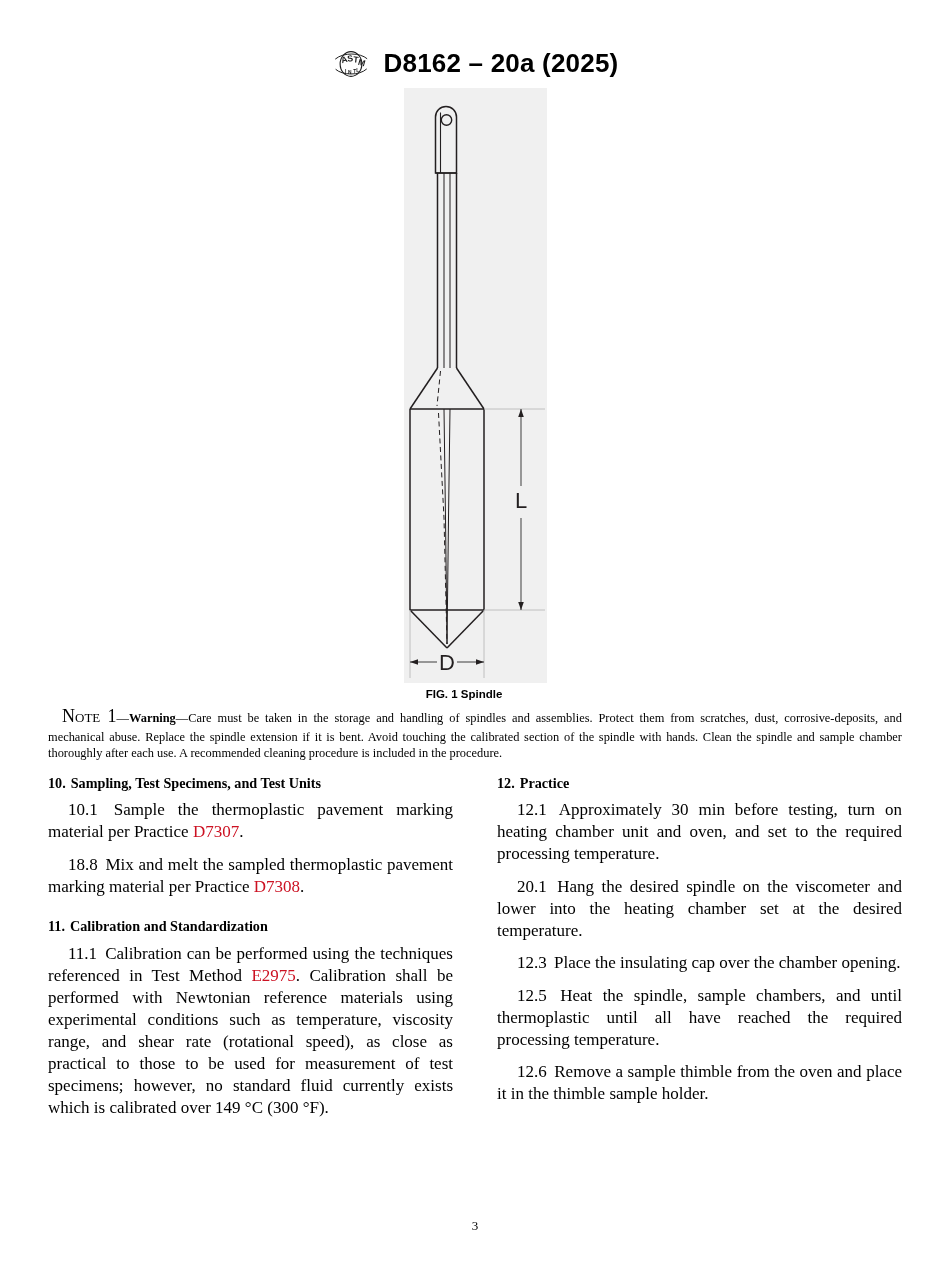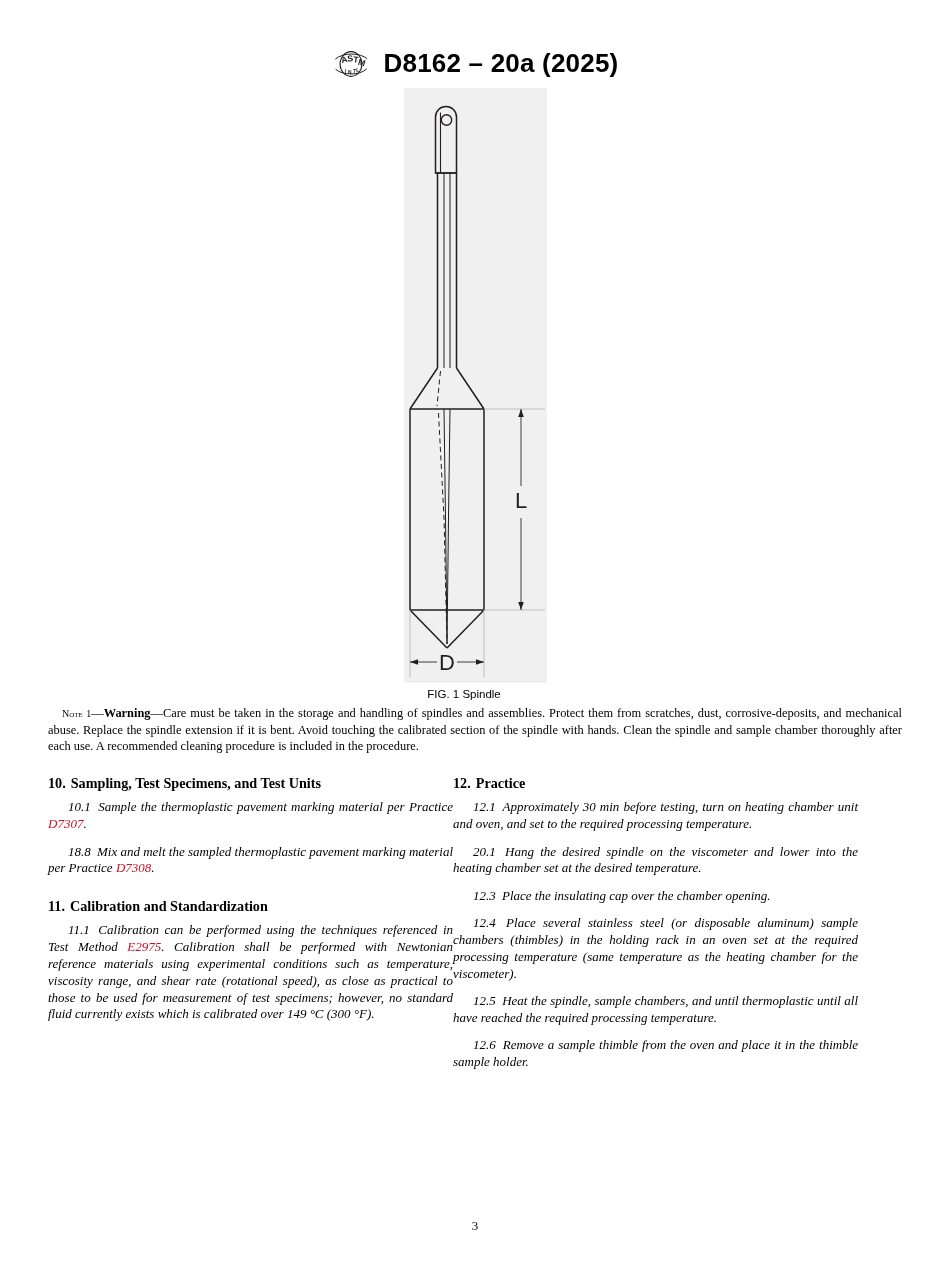--- a/index.html
+++ b/index.html
@@ -57,70 +57,70 @@
     height: 595px;
   }
   .fig-caption {
     position: absolute;
     top: 688px;
     left: 0;
     width: 928px;
     text-align: center;
     font-family: "Liberation Sans", sans-serif;
     font-size: 11.5px;
-    font-weight: normal;
+    font-weight: bold;
   }
 
   
   .note-block {
     position: absolute;
     top: 705px;
     left: 48px;
     width: 854px;
     font-size: 12.4px;
     line-height: 1.33;
     text-align: justify;
     text-indent: 14px;
   }
   .note-label {
     font-variant: small-caps;
-    font-size: 10px;
+    font-size: 18px;
   }
   .note-warning {
     font-weight: bold;
   }
 
   
   .columns {
     position: absolute;
     top: 774px;
     left: 48px;
     width: 854px;
     display: flex;
+    gap: 44px;
   }
   .col {
     width: 405px;
   }
   h2.sec-head {
     margin: 0 0 7px 0;
     font-size: 14.2px;
     font-weight: bold;
     line-height: 1.3;
   }
   h2.sec-head .num {
     margin-right: 5px;
   }
   p.para {
     margin: 0 0 10.5px 0;
-    font-size: 13px;
+    font-size: 17px;
     line-height: 1.295;
     text-align: justify;
     text-indent: 20px;
     hyphens: manual;
-    font-style: italic;
   }
   p.para:last-child {
     margin-bottom: 0;
   }
   .pnum {
     margin-right: 3px;
   }
   .xref {
     color: #cc1122;
   }
@@ -246,19 +246,18 @@
       <p class="para"><span class="pnum">18.8</span> <span>Mix and melt the sampled thermoplastic pavement marking material per Practice </span><span class="xref">D7308</span><span>.</span></p>
       <div class="sec-gap"></div>
       <h2 class="sec-head"><span class="num">11.</span><span>Calibration and Standardization</span></h2>
       <p class="para"><span class="pnum">11.1</span> <span>Calibration can be performed using the techniques referenced in Test Method </span><span class="xref">E2975</span><span>. Calibration shall be performed with Newtonian reference materials using experimental conditions such as temperature, viscosity range, and shear rate (rotational speed), as close as practical to those to be used for measurement of test specimens; however, no standard fluid currently exists which is calibrated over 149 °C (300 °F).</span></p>
     </div>
   <div class="col" id="col-right">
       <h2 class="sec-head"><span class="num">12.</span><span>Practice</span></h2>
       <p class="para"><span class="pnum">12.1</span> <span>Approximately 30 min before testing, turn on heating chamber unit and oven, and set to the required processing temperature.</span></p>
       <p class="para"><span class="pnum">20.1</span> <span>Hang the desired spindle on the viscometer and lower into the heating chamber set at the desired temperature.</span></p>
       <p class="para"><span class="pnum">12.3</span> <span>Place the insulating cap over the chamber opening.</span></p>
-      <p class="para"><span class="pnum">12.4</span> <span>Place several stainless steel (or disposable aluminum) sample chambers (thimbles) in the holding rack in an oven set at the required processing temperature (same temperature as the heating chamber for the viscometer).</span></p>
       <p class="para"><span class="pnum">12.5</span> <span>Heat the spindle, sample chambers, and until thermoplastic until all have reached the required processing temperature.</span></p>
       <p class="para"><span class="pnum">12.6</span> <span>Remove a sample thimble from the oven and place it in the thimble sample holder.</span></p>
     </div>
 </div>
 
 <div class="page-number">3</div>
 
 </body></html>

